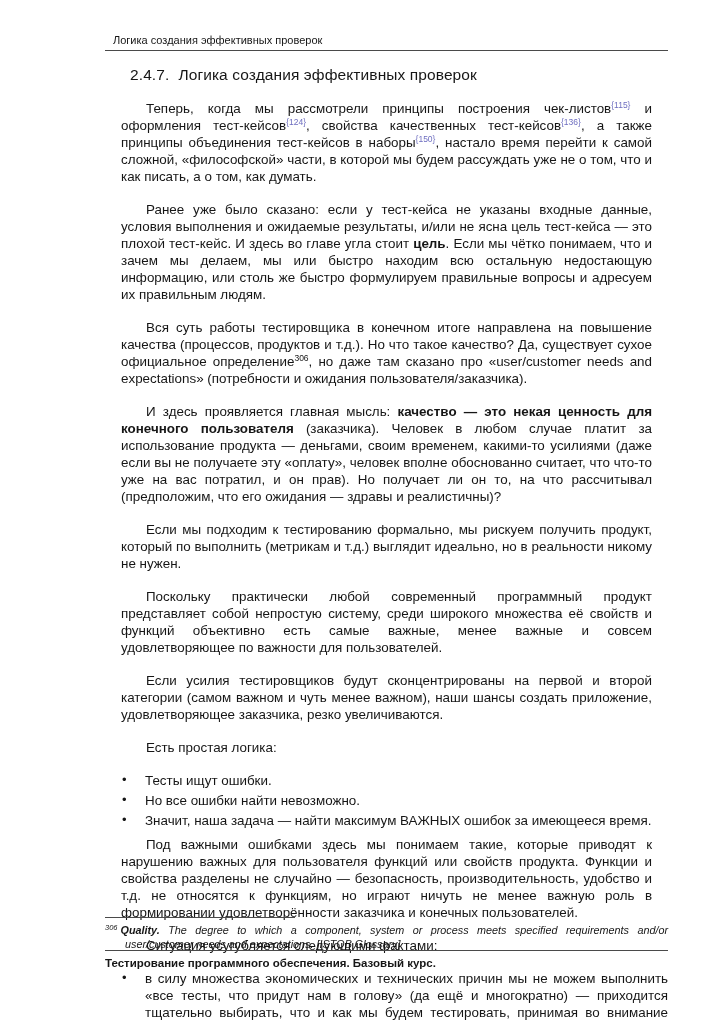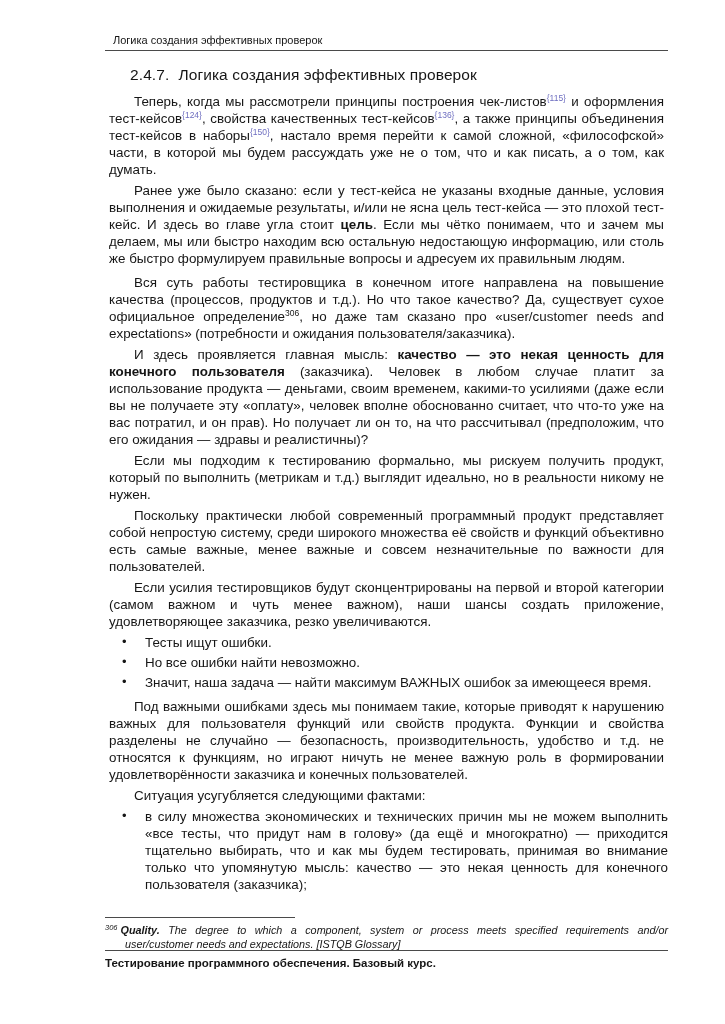--- a/index.html
+++ b/index.html
@@ -12,21 +12,21 @@
   .content-col{margin-left:105px;width:563px;}
   .running-header{padding-top:34px;}
   .running-header .rh-text{font-size:11px;padding-left:8px;color:#161616;}
   .header-rule{border-top:1px solid #4a4a4a;margin-top:4px;}
   .section-heading{
     font-size:15.5px;font-weight:normal;margin:15px 0 9px 0;padding-left:25px;
     letter-spacing:0.1px;
   }
   .section-heading .h-num{margin-right:9px;}
   .para{
-    margin:4px;font-size:13.4px;line-height:17px;text-align:justify;
+    margin:16px;font-size:13.4px;line-height:17px;text-align:justify;
     text-indent:25px;
   }
   .para.gap{margin-top:7px;}
   .b{font-weight:bold;}
   .sup{font-size:8.5px;line-height:0;vertical-align:5px;letter-spacing:0;}
   .supl{color:var(--link,#6e6ec0);}
   .blist{margin:3px 0 2px 0;}
   .bitem{
     position:relative;padding-left:40px;font-size:13.4px;line-height:17px;
     text-align:justify;margin:3px 0;
@@ -57,22 +57,23 @@
 
   <div class="content-col">
     <h1 class="section-heading"><span class="h-num">2.4.7.</span><span>Логика создания эффективных проверок</span></h1>
 
     <div>
         <p class="para"><span>Теперь, когда мы рассмотрели принципы построения чек-листов</span><span class="sup supl">{115}</span><span> и оформления тест-кейсов</span><span class="sup supl">{124}</span><span>, свойства качественных тест-кейсов</span><span class="sup supl">{136}</span><span>, а также принципы объединения тест-кейсов в наборы</span><span class="sup supl">{150}</span><span>, настало время перейти к самой сложной, «философской» части, в которой мы будем рассуждать уже не о том, что и как писать, а о том, как думать.</span></p>
         <p class="para"><span>Ранее уже было сказано: если у тест-кейса не указаны входные данные, условия выполнения и ожидаемые результаты, и/или не ясна цель тест-кейса — это плохой тест-кейс. И здесь во главе угла стоит </span><span class="b">цель</span><span>. Если мы чётко понимаем, что и зачем мы делаем, мы или быстро находим всю остальную недостающую информацию, или столь же быстро формулируем правильные вопросы и адресуем их правильным людям.</span></p>
         <p class="para gap"><span>Вся суть работы тестировщика в конечном итоге направлена на повышение качества (процессов, продуктов и т.д.). Но что такое качество? Да, существует сухое официальное определение</span><span class="sup">306</span><span>, но даже там сказано про «user/customer needs and expectations» (потребности и ожидания пользователя/заказчика).</span></p>
         <p class="para"><span>И здесь проявляется главная мысль: </span><span class="b">качество — это некая ценность для конечного пользователя</span><span> (заказчика). Человек в любом случае платит за использование продукта — деньгами, своим временем, какими-то усилиями (даже если вы не получаете эту «оплату», человек вполне обоснованно считает, что что-то уже на вас потратил, и он прав). Но получает ли он то, на что рассчитывал (предположим, что его ожидания — здравы и реалистичны)?</span></p>
         <p class="para"><span>Если мы подходим к тестированию формально, мы рискуем получить продукт, который по выполнить (метрикам и т.д.) выглядит идеально, но в реальности никому не нужен.</span></p>
-        <p class="para"><span>Поскольку практически любой современный программный продукт представляет собой непростую систему, среди широкого множества её свойств и функций объективно есть самые важные, менее важные и совсем незначительные по важности для пользователей.</span></p>
+        <p class="para"><span>Поскольку практически любой современный программный продукт представляет собой непростую систему, среди широкого множества её свойств и функций объективно есть самые важные, менее важные и совсем удовлетворяющее по важности для пользователей.</span></p>
         <p class="para"><span>Если усилия тестировщиков будут сконцентрированы на первой и второй категории (самом важном и чуть менее важном), наши шансы создать приложение, удовлетворяющее заказчика, резко увеличиваются.</span></p>
+        <p class="para gap"><span>Есть простая логика:</span></p>
         <div class="blist">
           <div class="bitem"><span class="bullet">•</span><span><span>Тесты ищут ошибки.</span></span></div>
           <div class="bitem"><span class="bullet">•</span><span><span>Но все ошибки найти невозможно.</span></span></div>
           <div class="bitem"><span class="bullet">•</span><span><span>Значит, наша задача — найти максимум ВАЖНЫХ ошибок за имеющееся время.</span></span></div>
         </div>
         <p class="para gap"><span>Под важными ошибками здесь мы понимаем такие, которые приводят к нарушению важных для пользователя функций или свойств продукта. Функции и свойства разделены не случайно — безопасность, производительность, удобство и т.д. не относятся к функциям, но играют ничуть не менее важную роль в формировании удовлетворённости заказчика и конечных пользователей.</span></p>
         <p class="para"><span>Ситуация усугубляется следующими фактами:</span></p>
         <div class="blist">
           <div class="bitem"><span class="bullet">•</span><span><span>в силу множества экономических и технических причин мы не можем выполнить «все тесты, что придут нам в голову» (да ещё и многократно) — приходится тщательно выбирать, что и как мы будем тестировать, принимая во внимание только что упомянутую мысль: качество — это некая ценность для конечного пользователя (заказчика);</span></span></div>
         </div>

